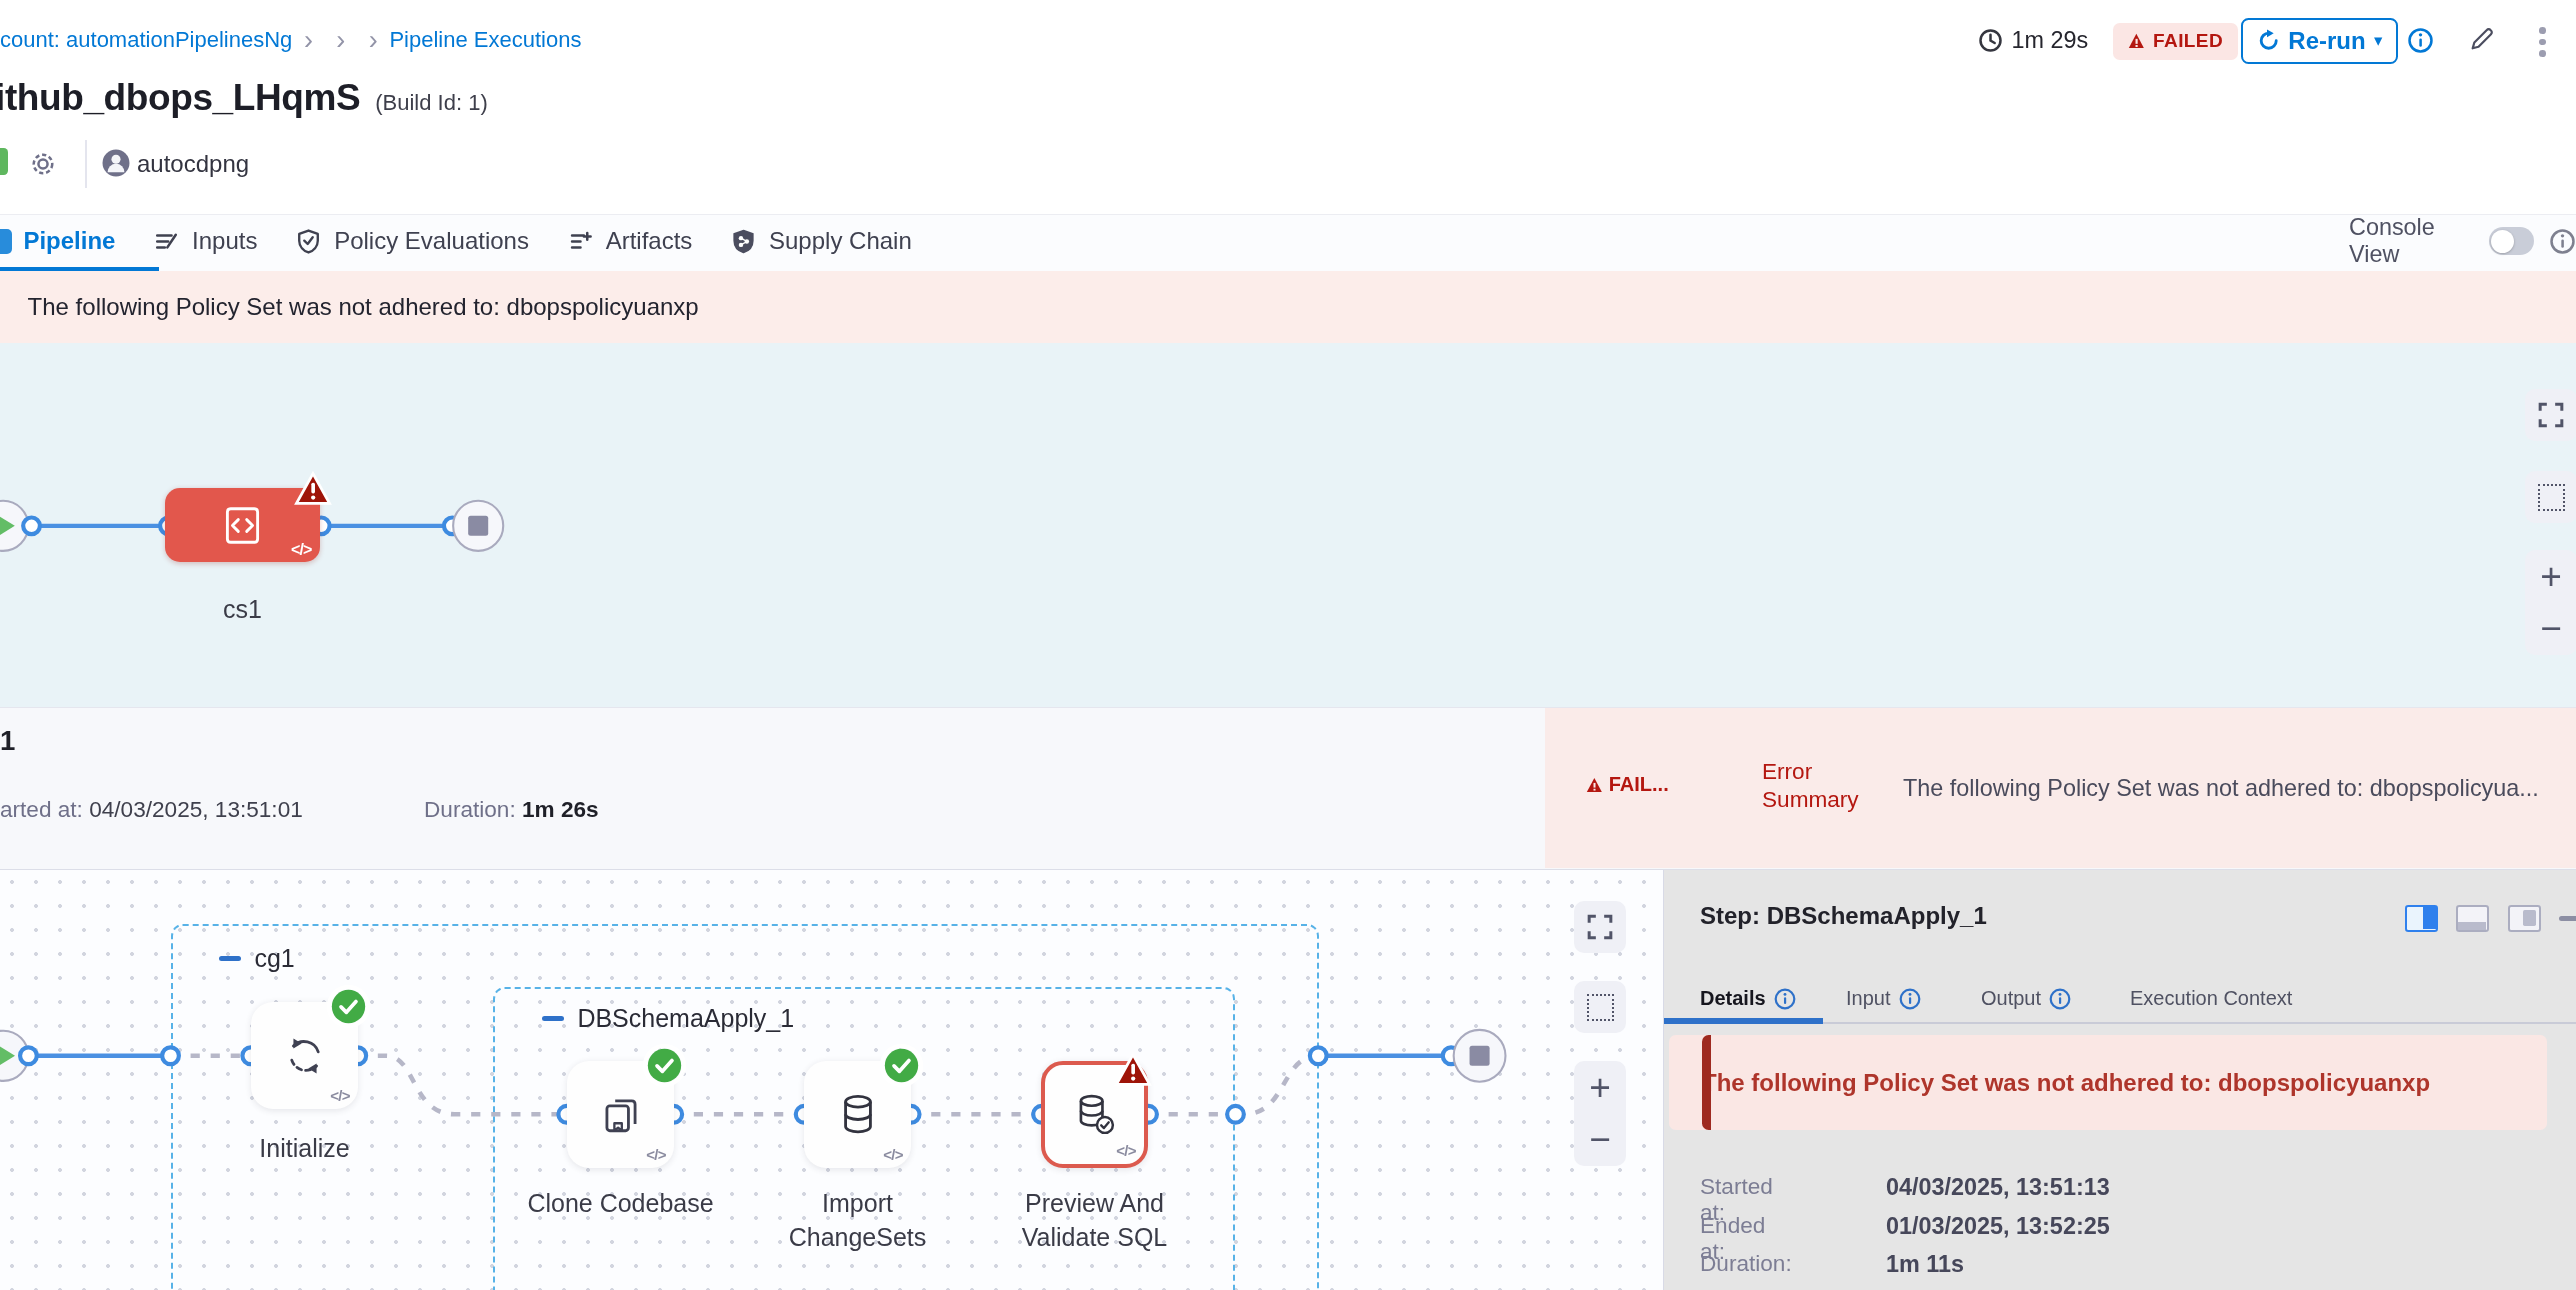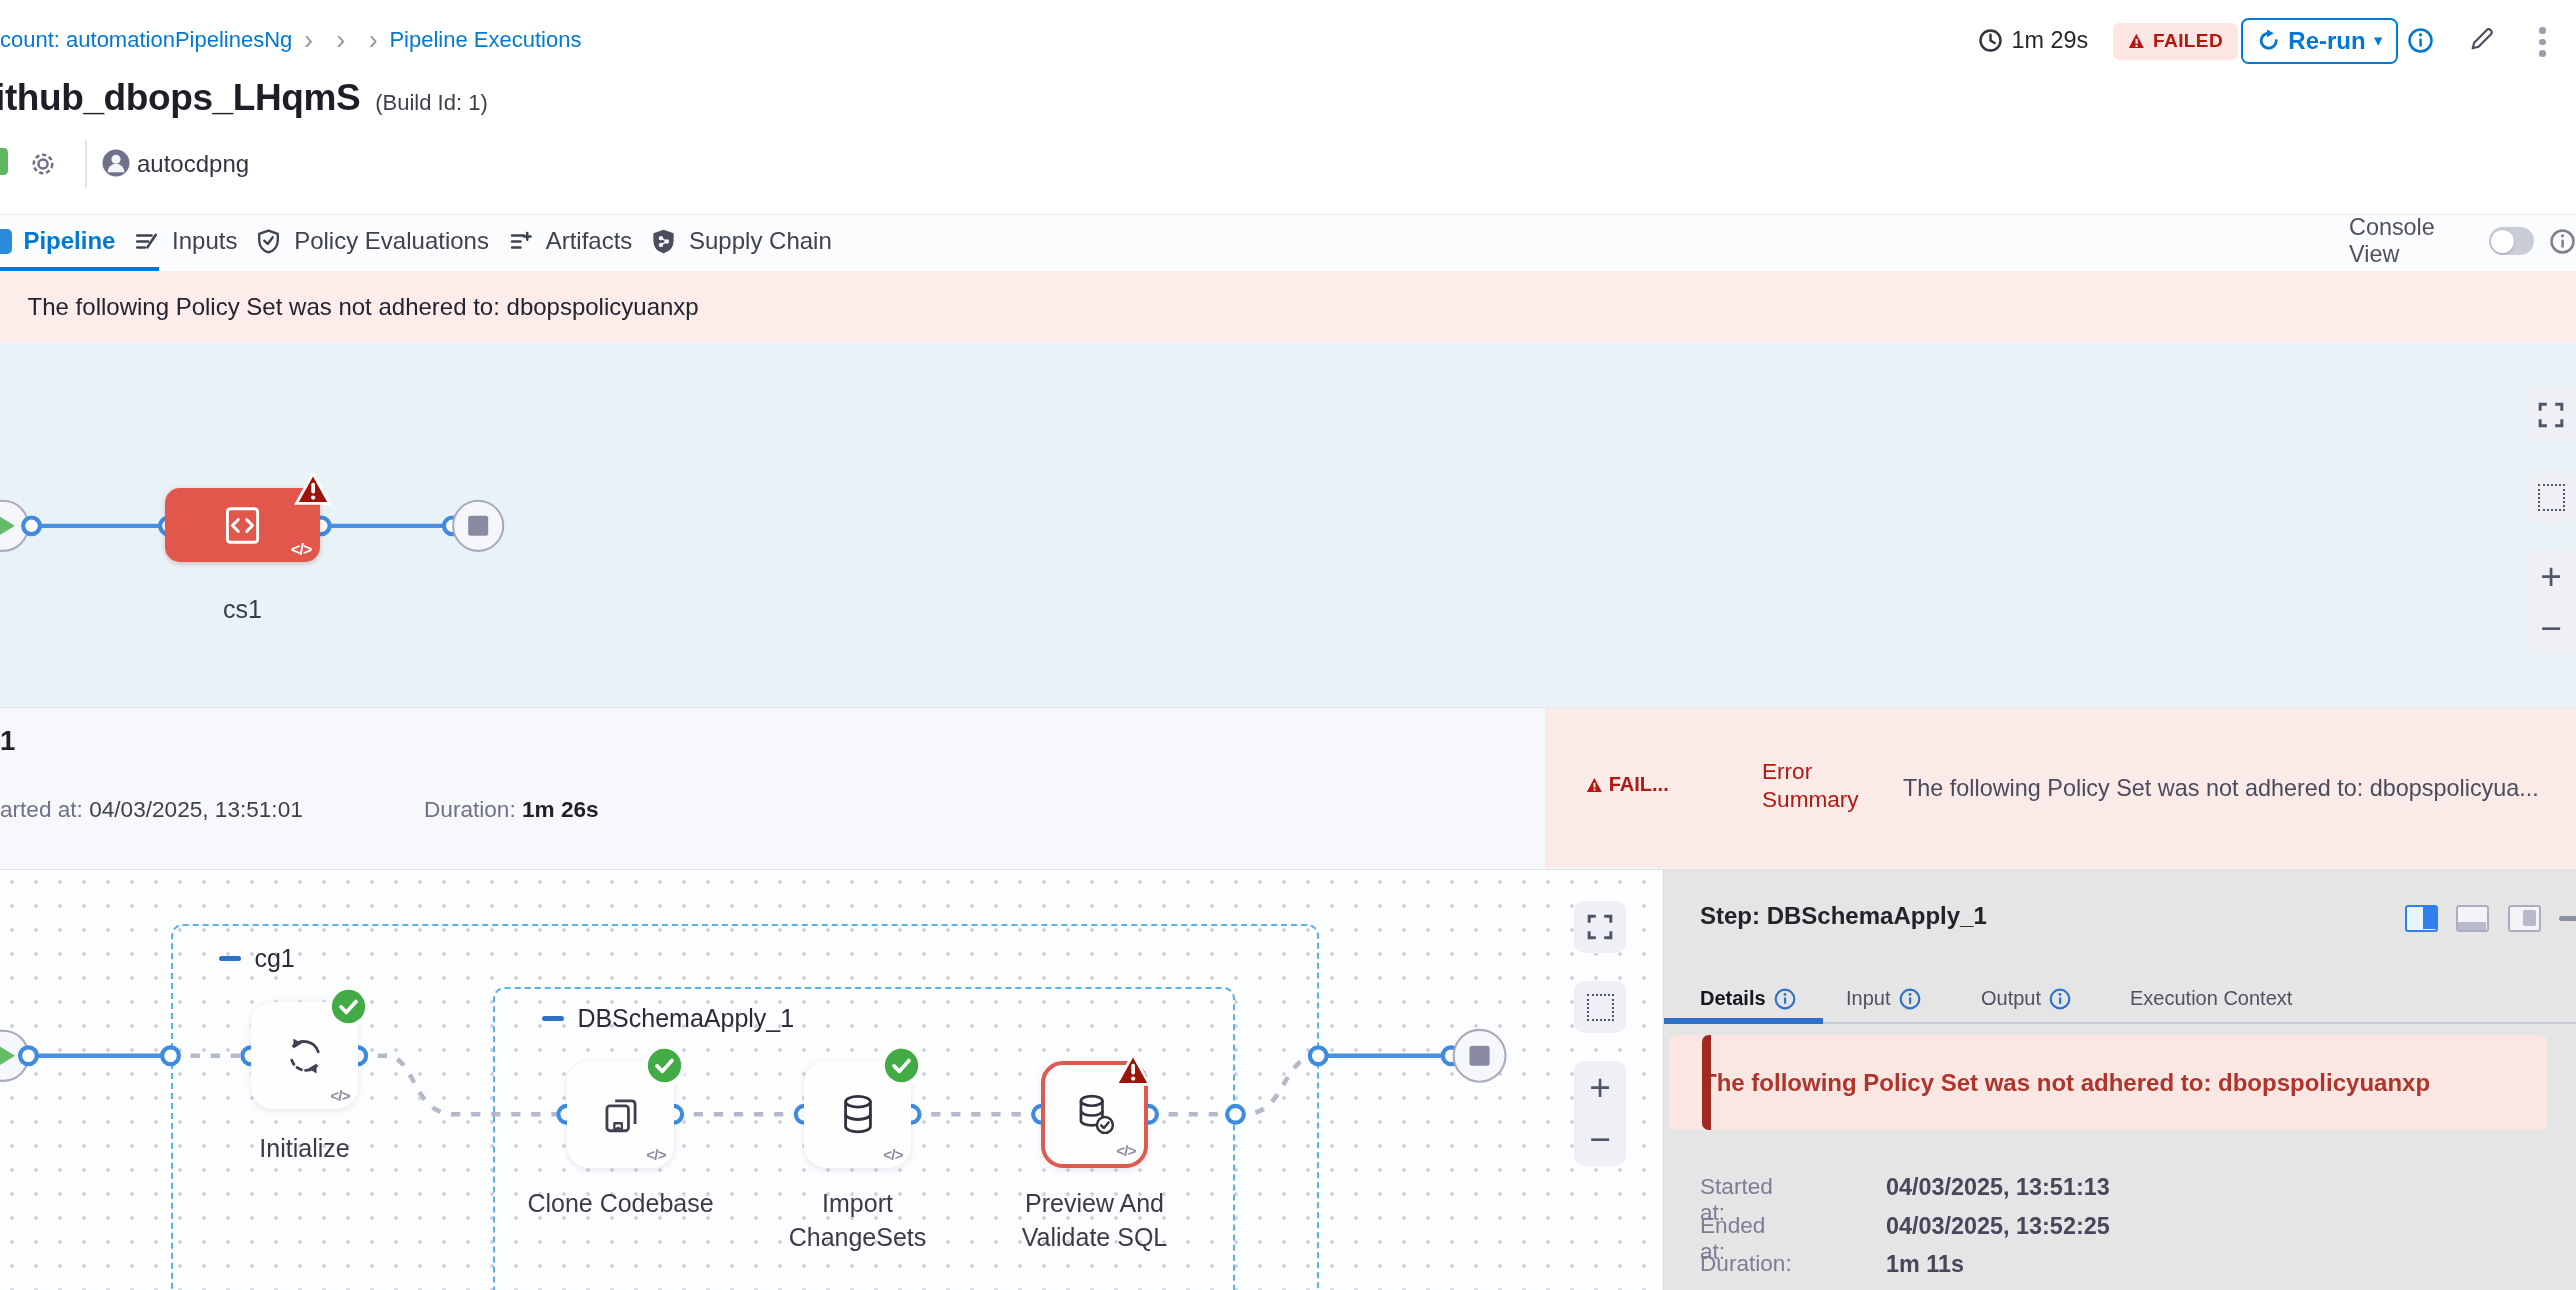--- a/index.html
+++ b/index.html
@@ -215,21 +215,21 @@
       <svg width="32" height="32" viewBox="0 0 38 38">
           <circle cx="19" cy="19" r="16" fill="#6F7089"></circle>
           <circle cx="19" cy="14.5" r="5.4" fill="#F4F5F9"></circle>
           <path d="M9 30 a10 10 0 0 1 20 0 Z" fill="#F4F5F9"></path>
         </svg>
     </span>
     <span class="user-name">autocdpng</span>
   </div>
 
   <div class="tabs-row">
-    <div class="tabs" style="column-gap:18px;">
+    <div class="tabs" style="column-gap:38px;">
       <div class="tab active">
         <span class="tab-ico tab-frag"></span>
         <span>Pipeline</span>
       </div>
       <div class="tab">
         <span class="tab-ico">
           <svg width="27" height="27" viewBox="0 0 32 32">
               <path d="M5 9 H22 M5 16 H18 M5 23 H14" stroke="#3F4150" stroke-width="3" stroke-linecap="round"></path>
               <path d="M17 23 L27 8" stroke="#3F4150" stroke-width="3" stroke-linecap="round"></path>
             </svg>
@@ -537,21 +537,21 @@
         <span class="bar"></span>
         <span>The following Policy Set was not adhered to: dbopspolicyuanxp</span>
       </div>
 
       <div class="detail-row dr-0">
         <span class="dl">Started at:</span>
         <span class="dv">04/03/2025, 13:51:13</span>
       </div>
       <div class="detail-row dr-1">
         <span class="dl">Ended at:</span>
-        <span class="dv">04/03/2025, 13:52:25</span>
+        <span class="dv">01/03/2025, 13:52:25</span>
       </div>
       <div class="detail-row dr-2">
         <span class="dl">Duration:</span>
         <span class="dv">1m 11s</span>
       </div>
     </div>
   </div>
 
 </div>
 

